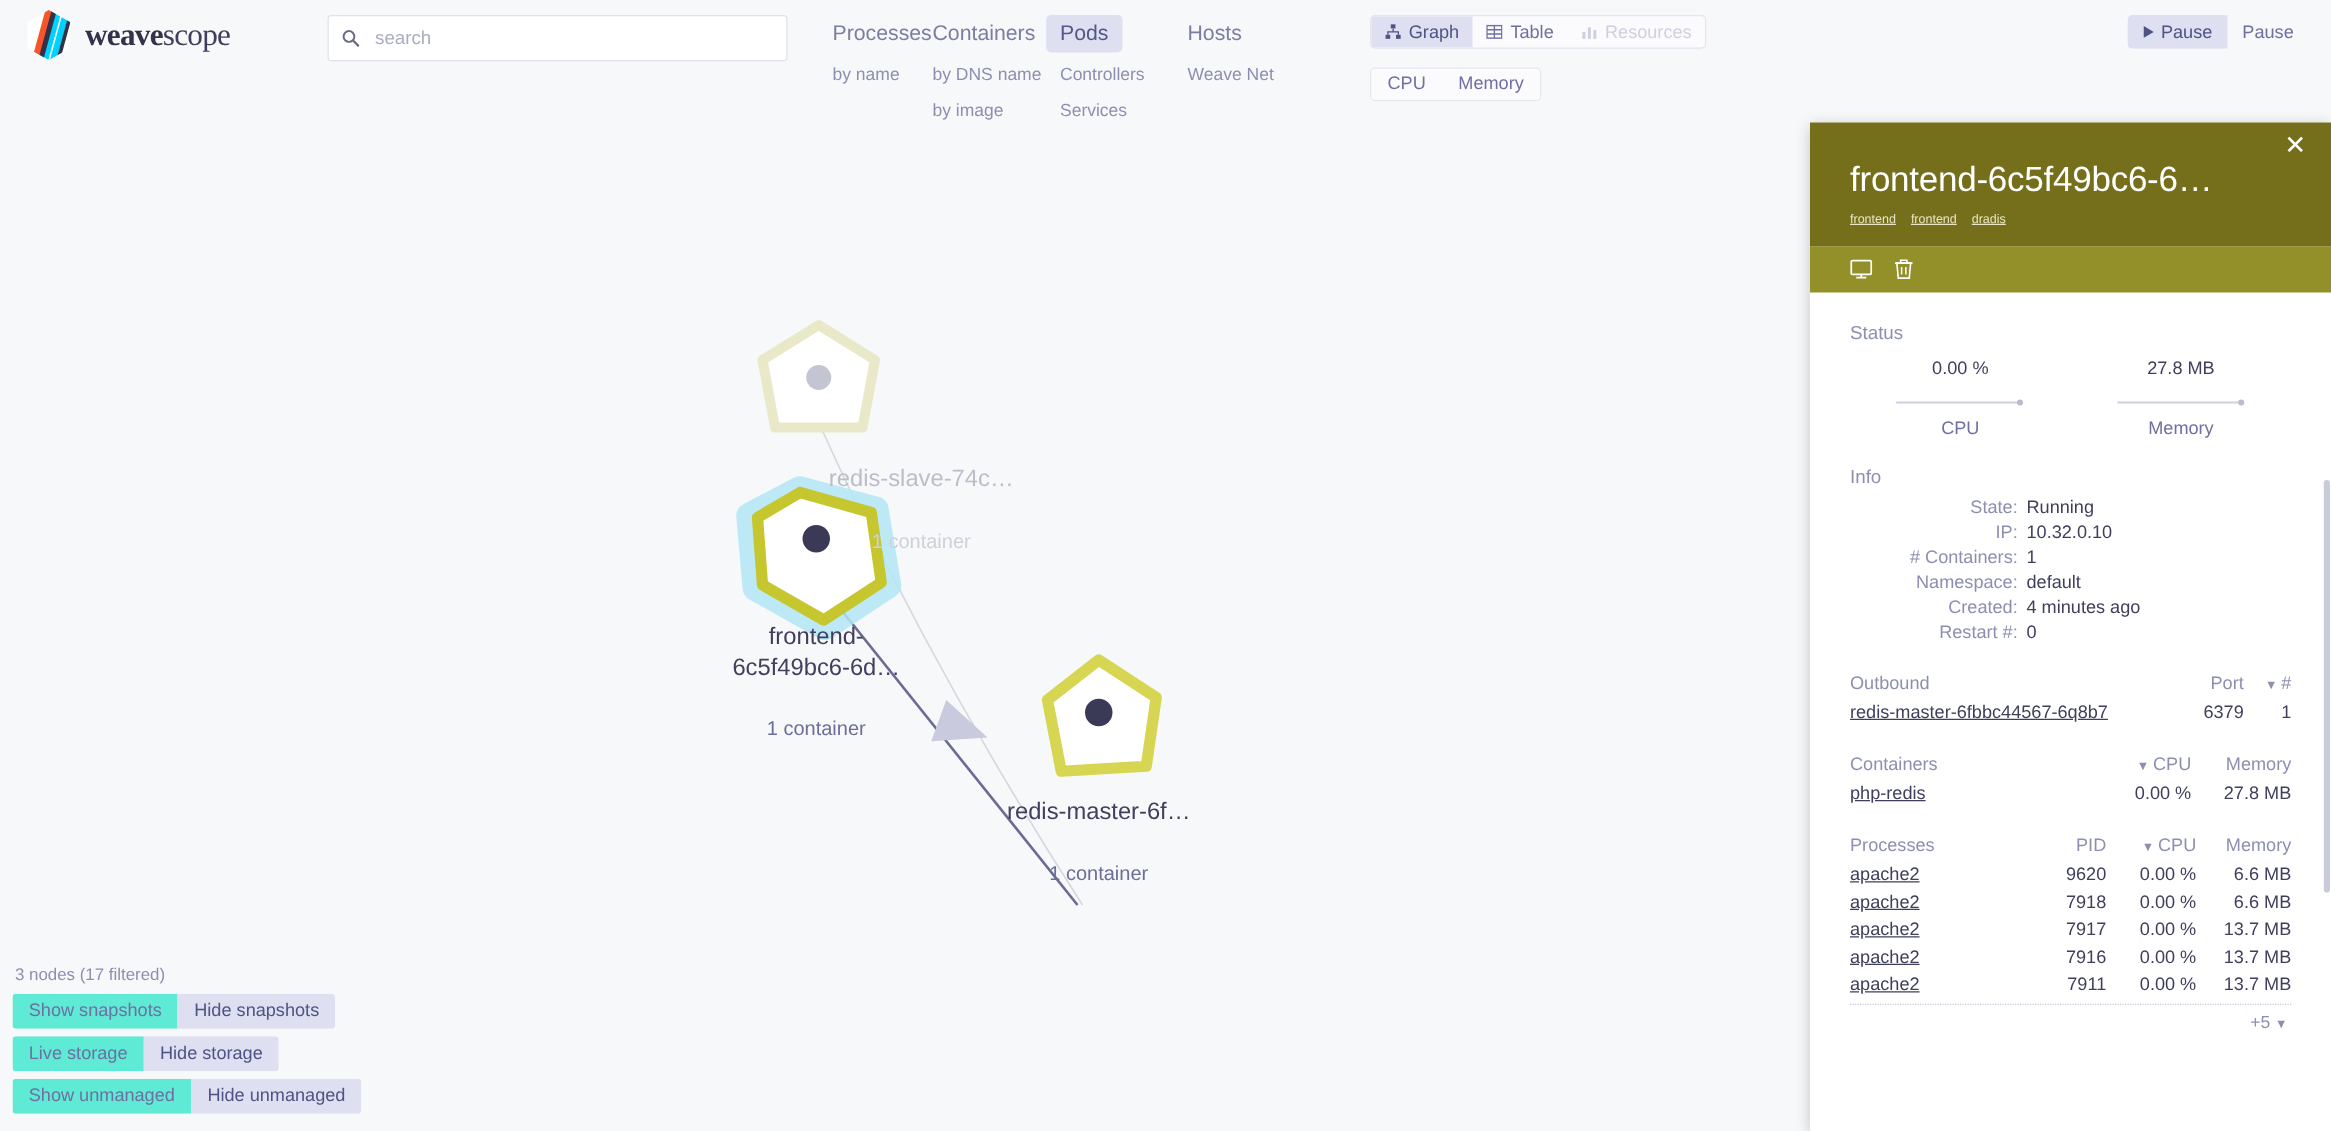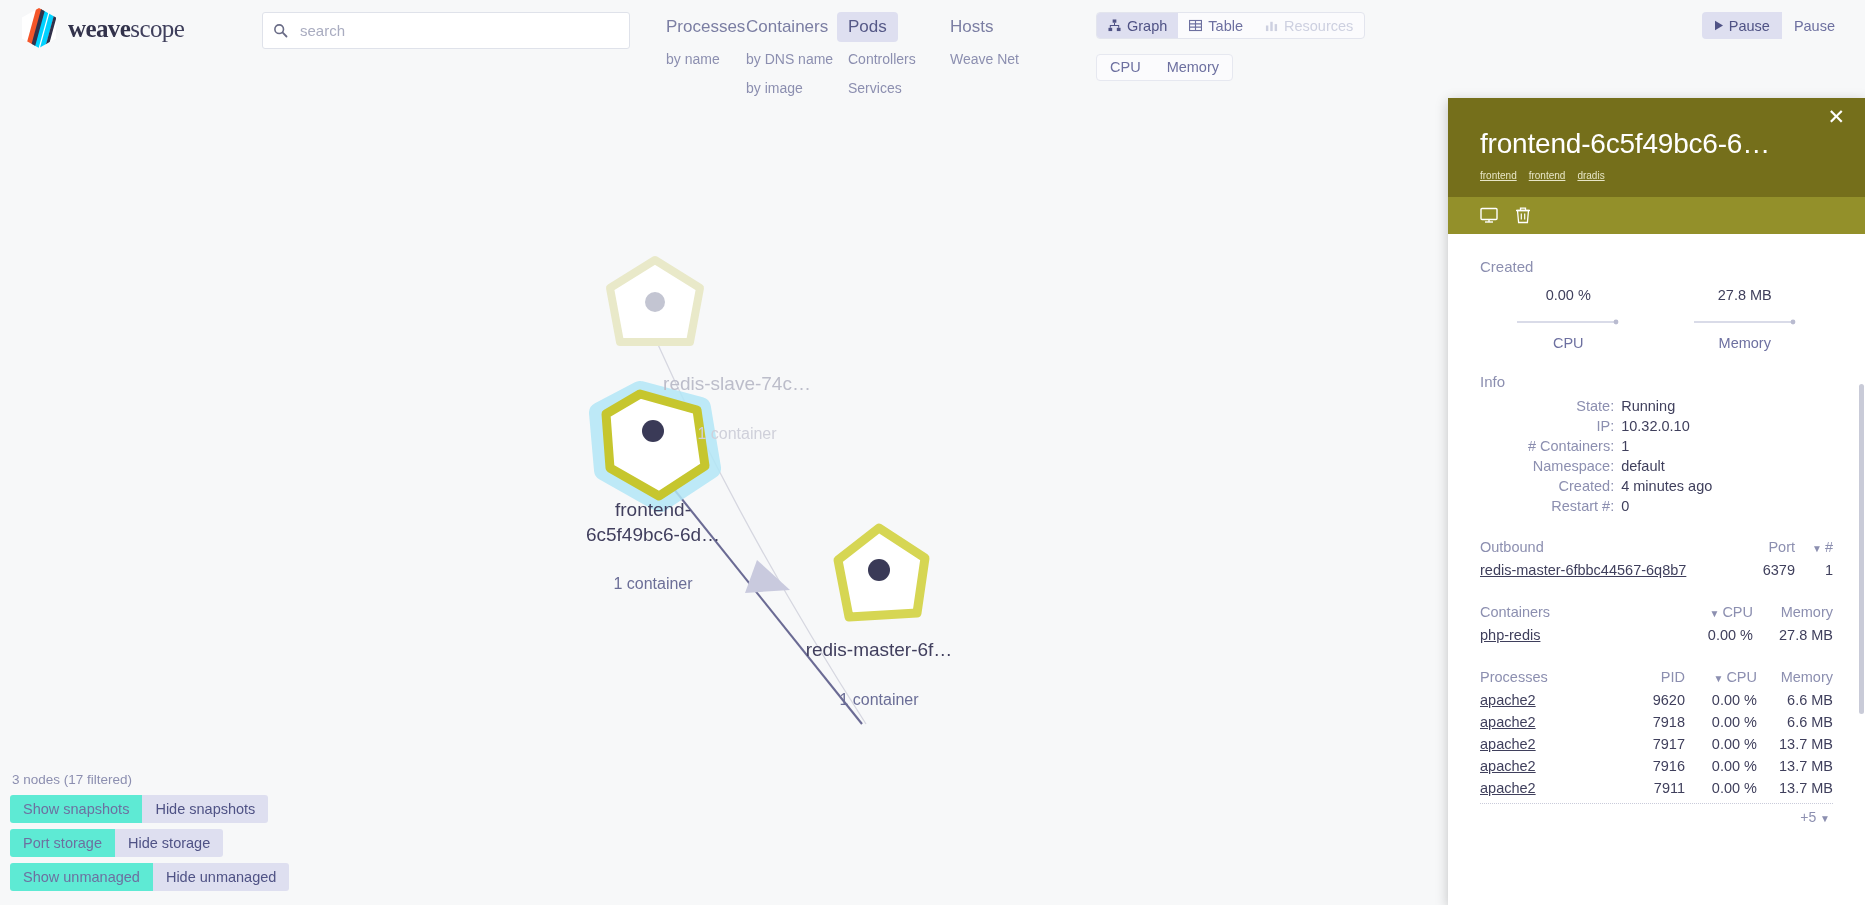--- a/index.html
+++ b/index.html
@@ -323,21 +323,21 @@
     </div>
 
     <div class="bl">
       <div class="nodecount">3 nodes (17 filtered)</div>
 
       <div class="togglerow">
         <div class="tg">Show snapshots</div>
         <div class="tg on">Hide snapshots</div>
       </div>
       <div class="togglerow">
-        <div class="tg">Port storage</div>
+        <div class="tg">Live storage</div>
         <div class="tg on">Hide storage</div>
       </div>
       <div class="togglerow">
         <div class="tg">Show unmanaged</div>
         <div class="tg on">Hide unmanaged</div>
       </div>
     </div>
   </div>
 
   <div class="panel">
@@ -362,21 +362,21 @@
         <path d="M3.5 4.5 L14.5 4.5 L13.4 16.5 L4.6 16.5 Z" fill="none" stroke="#ffffff" stroke-width="1.3"></path>
         <line x1="2" y1="4.5" x2="16" y2="4.5" stroke="#ffffff" stroke-width="1.4"></line>
         <path d="M6.5 4.5 L6.5 2.2 L11.5 2.2 L11.5 4.5" fill="none" stroke="#ffffff" stroke-width="1.3"></path>
         <line x1="7.3" y1="7.5" x2="7.3" y2="13.5" stroke="#ffffff" stroke-width="1.2"></line>
         <line x1="10.7" y1="7.5" x2="10.7" y2="13.5" stroke="#ffffff" stroke-width="1.2"></line>
       </svg>
     </div>
 
     <div class="panel-body">
 
-      <div class="sec-title">Created</div>
+      <div class="sec-title">Status</div>
       <div class="metrics">
         <div class="metric">
           <div class="metric-val">0.00 %</div>
           <svg class="metric-spark" width="104" height="10" viewBox="0 0 104 10">
             <line x1="1" y1="5" x2="100" y2="5" stroke="#cdcfe0" stroke-width="1.6"></line>
             <circle cx="100" cy="5" r="2.4" fill="#b9bbd0"></circle>
           </svg>
           <div class="metric-name">CPU</div>
         </div>
         <div class="metric">

